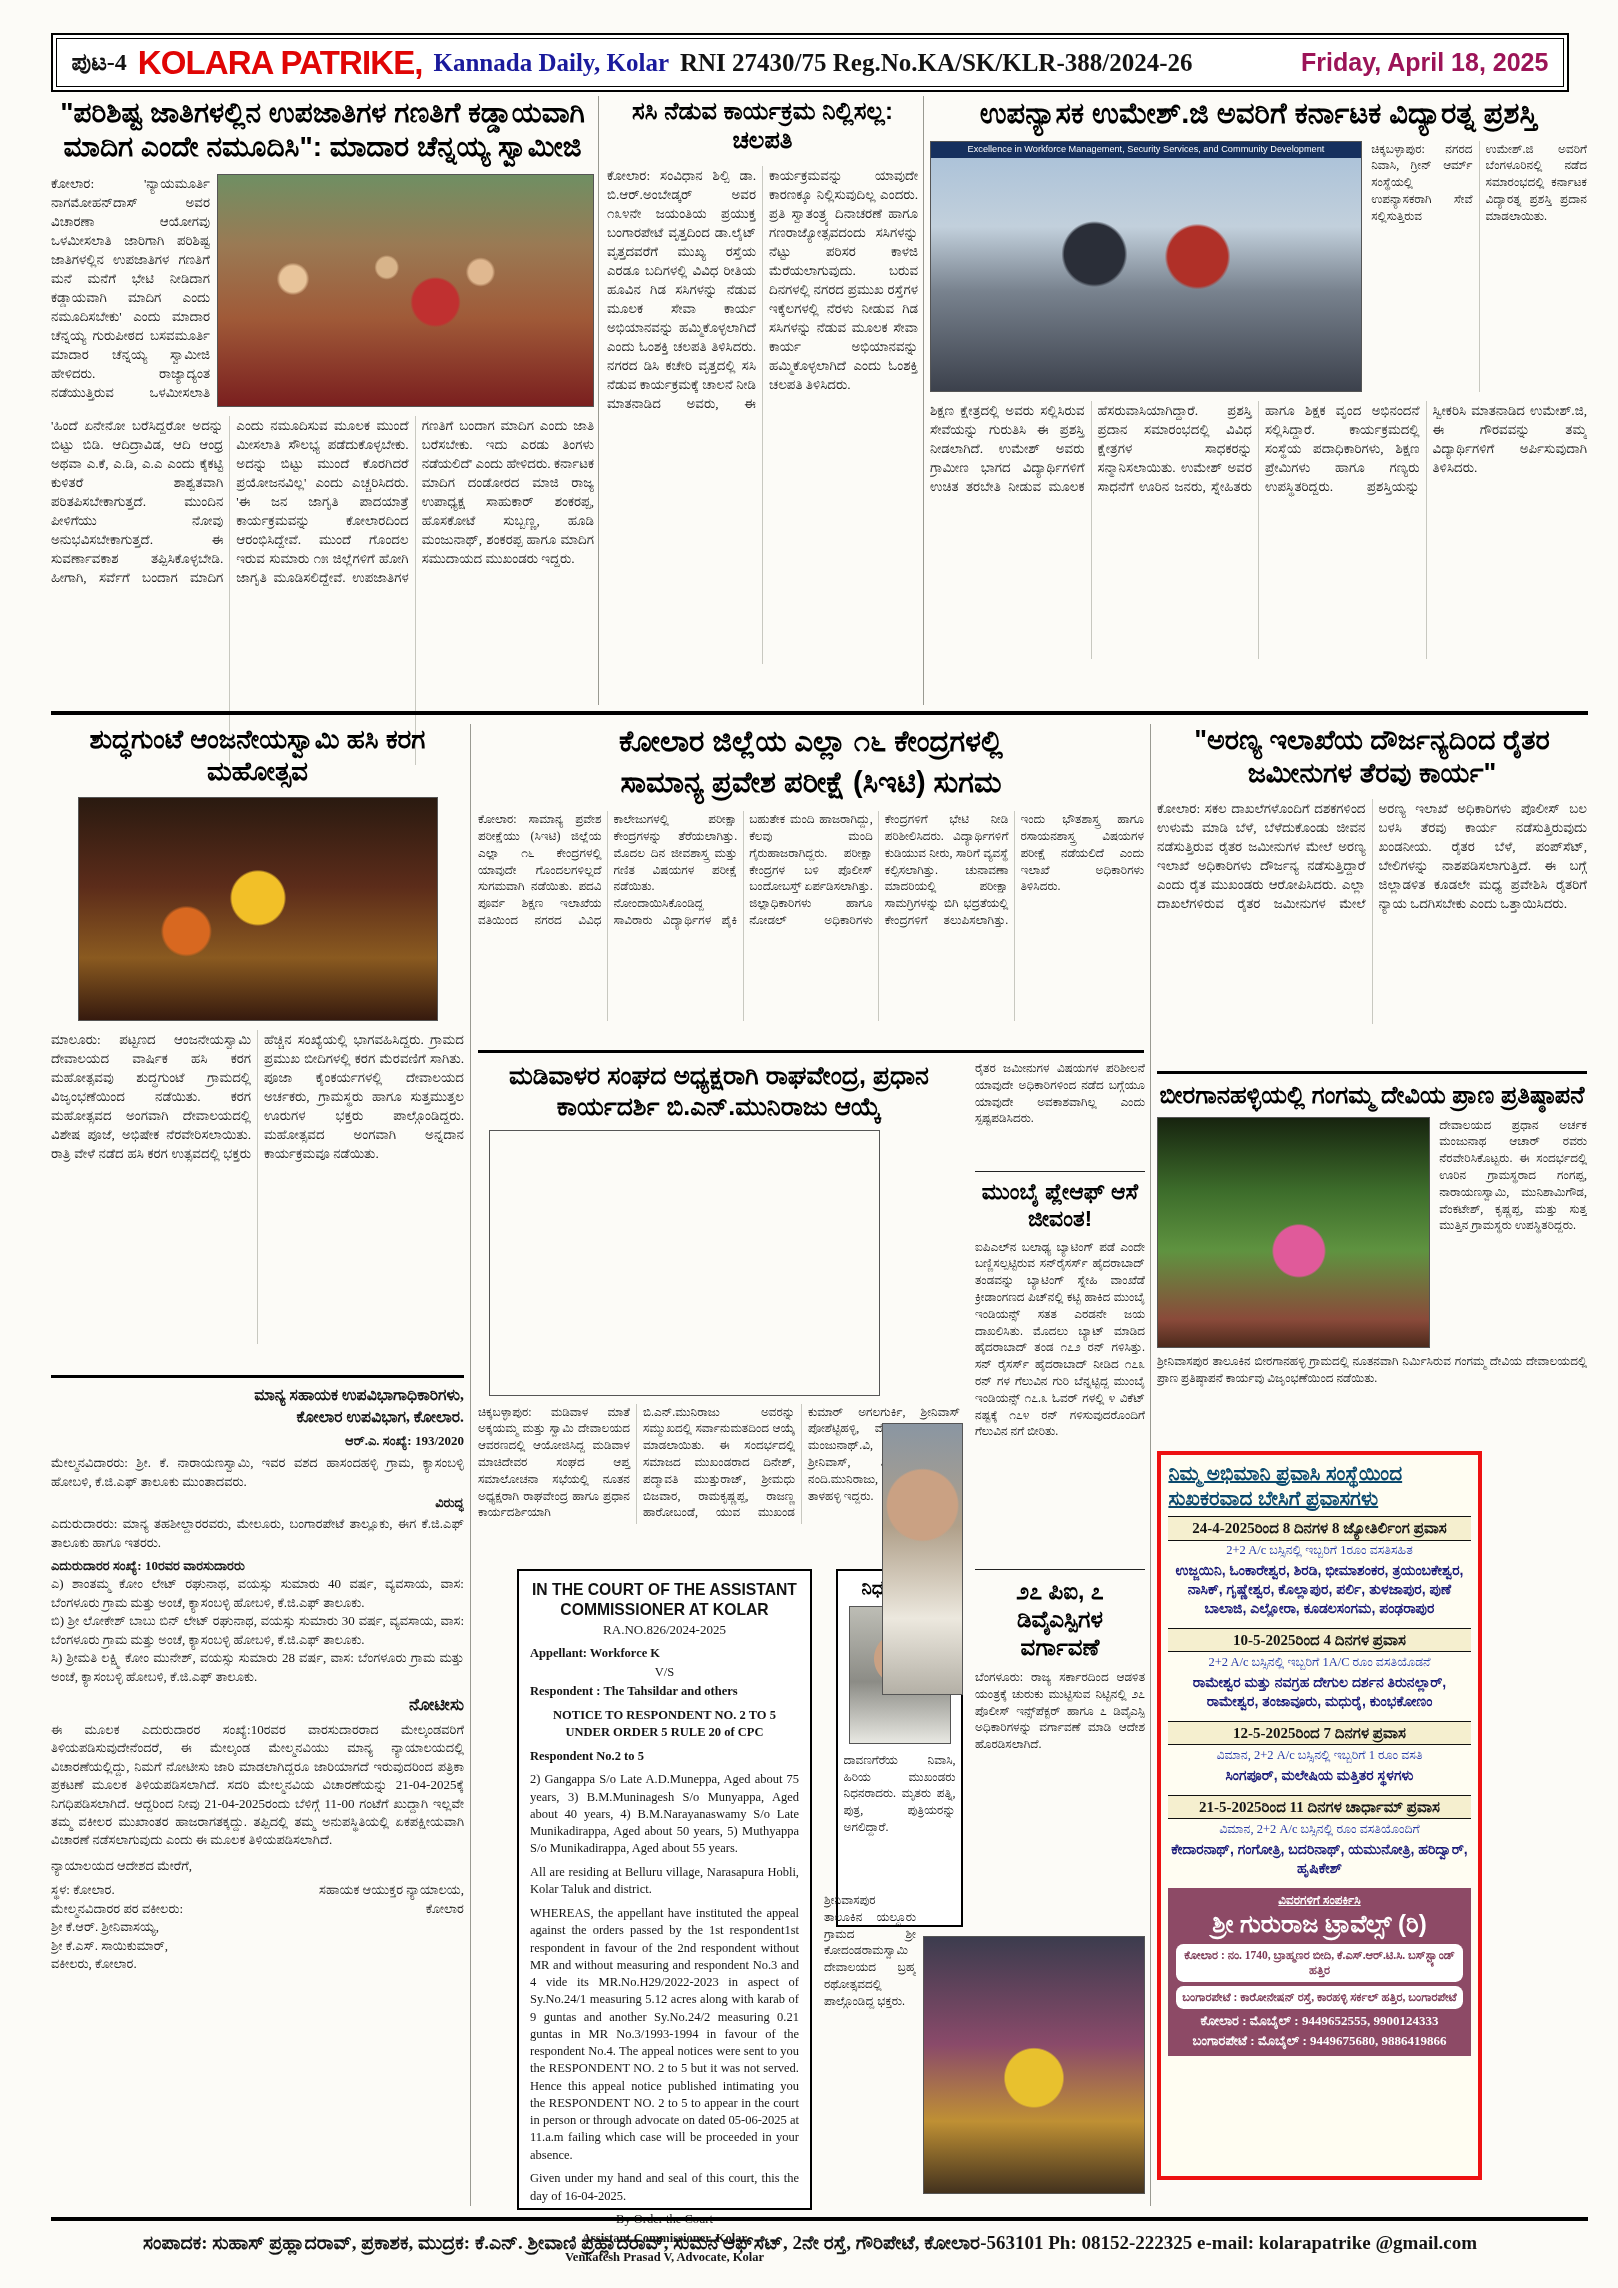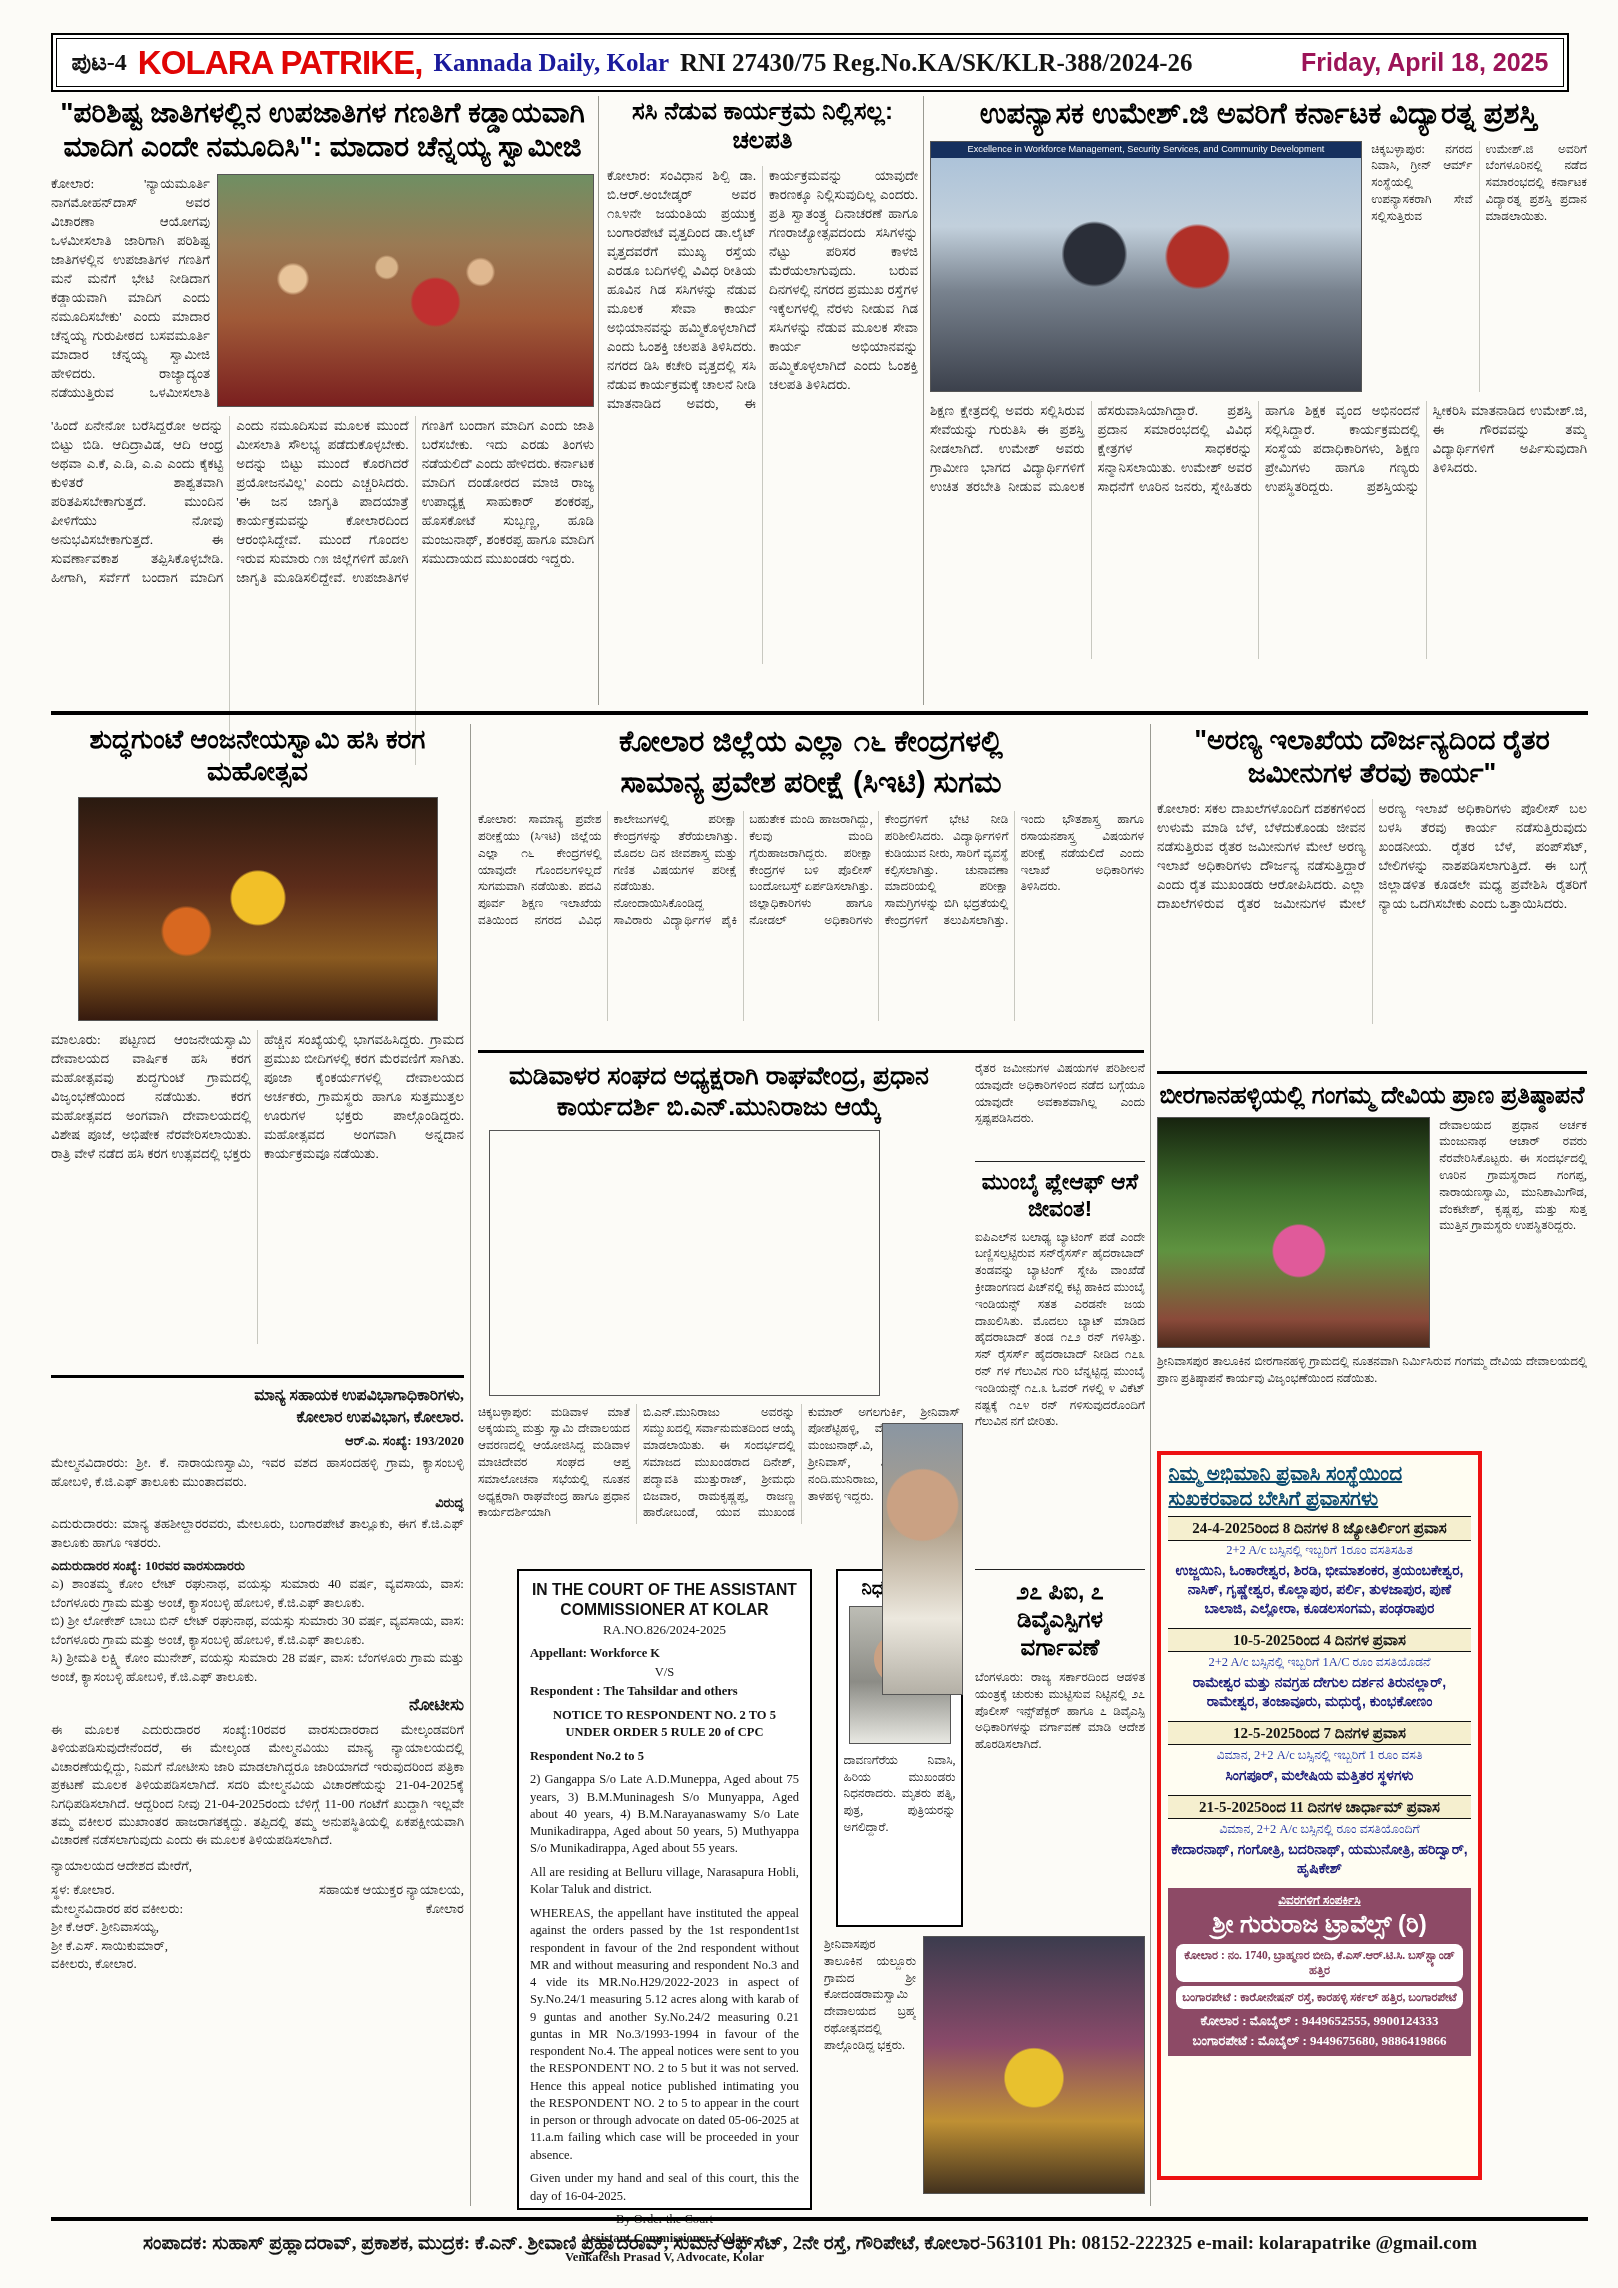--- a/index.html
+++ b/index.html
@@ -195,26 +195,26 @@
     <p class="b" style="text-align:center;margin:1.8px 0 0;">Assistant Commissioner, Kolar</p>
     <p class="b" style="text-align:center;margin:1.8px 0 0;">Venkatesh Prasad V, Advocate, Kolar</p>
   </div>
 
   <div class="abs obit" style="left:836px;top:1569px;width:127px;height:358px;">
     <div class="hl" style="font-size:18.5px;">ನಿಧನ ವಾರ್ತೆ</div>
     <div class="photo ph-obit" style="width:102px;height:138px;margin:7.4px auto 0;"></div>
     <div class="bt13" style="margin-top:7.4px;height:157px;">ದಾವಣಗೆರೆಯ ನಿವಾಸಿ, ಹಿರಿಯ ಮುಖಂಡರು ನಿಧನರಾದರು. ಮೃತರು ಪತ್ನಿ, ಪುತ್ರ, ಪುತ್ರಿಯರನ್ನು ಅಗಲಿದ್ದಾರೆ.</div>
   </div>
 
-  <div class="abs bt13" style="left:824px;top:1936px;width:92px;height:258px;">ಶ್ರೀನಿವಾಸಪುರ ತಾಲೂಕಿನ ಯಲ್ದೂರು ಗ್ರಾಮದ ಶ್ರೀ ಕೋದಂಡರಾಮಸ್ವಾಮಿ ದೇವಾಲಯದ ಬ್ರಹ್ಮ ರಥೋತ್ಸವದಲ್ಲಿ ಪಾಲ್ಗೊಂಡಿದ್ದ ಭಕ್ತರು.</div>
+  <div class="abs bt13" style="left:824px;top:1892px;width:92px;height:258px;">ಶ್ರೀನಿವಾಸಪುರ ತಾಲೂಕಿನ ಯಲ್ದೂರು ಗ್ರಾಮದ ಶ್ರೀ ಕೋದಂಡರಾಮಸ್ವಾಮಿ ದೇವಾಲಯದ ಬ್ರಹ್ಮ ರಥೋತ್ಸವದಲ್ಲಿ ಪಾಲ್ಗೊಂಡಿದ್ದ ಭಕ್ತರು.</div>
   <div class="abs photo ph-proc" style="left:923px;top:1936px;width:222px;height:258px;"></div>
 
   <div class="abs photo ph-sports" style="left:882px;top:1165px;width:81px;height:272px;"></div>
   <div class="abs" style="left:975px;top:1060px;width:170px;">
-    <div class="bt13" style="height:96px;border-bottom:1.8px solid #222;padding-bottom:5px;">ರೈತರ ಜಮೀನುಗಳ ವಿಷಯಗಳ ಪರಿಶೀಲನೆ ಯಾವುದೇ ಅಧಿಕಾರಿಗಳಿಂದ ನಡೆದ ಬಗ್ಗೆಯೂ ಯಾವುದೇ ಅವಕಾಶವಾಗಿಲ್ಲ ಎಂದು ಸ್ಪಷ್ಟಪಡಿಸಿದರು.</div>
+    <div class="bt13" style="height:96px;border-bottom:1.8px solid #222;padding-bottom:15px;">ರೈತರ ಜಮೀನುಗಳ ವಿಷಯಗಳ ಪರಿಶೀಲನೆ ಯಾವುದೇ ಅಧಿಕಾರಿಗಳಿಂದ ನಡೆದ ಬಗ್ಗೆಯೂ ಯಾವುದೇ ಅವಕಾಶವಾಗಿಲ್ಲ ಎಂದು ಸ್ಪಷ್ಟಪಡಿಸಿದರು.</div>
     <div class="hl" style="font-size:22px;margin-top:7.4px;">ಮುಂಬೈ ಪ್ಲೇಆಫ್ ಆಸೆ ಜೀವಂತ!</div>
     <div class="bt13" style="margin-top:5.5px;height:358px;">ಐಪಿಎಲ್‌ನ ಬಲಾಢ್ಯ ಬ್ಯಾಟಿಂಗ್ ಪಡೆ ಎಂದೇ ಬಣ್ಣಿಸಲ್ಪಟ್ಟಿರುವ ಸನ್‌ರೈಸರ್ಸ್ ಹೈದರಾಬಾದ್ ತಂಡವನ್ನು ಬ್ಯಾಟಿಂಗ್ ಸ್ನೇಹಿ ವಾಂಖೆಡೆ ಕ್ರೀಡಾಂಗಣದ ಪಿಚ್‌ನಲ್ಲಿ ಕಟ್ಟಿ ಹಾಕಿದ ಮುಂಬೈ ಇಂಡಿಯನ್ಸ್ ಸತತ ಎರಡನೇ ಜಯ ದಾಖಲಿಸಿತು. ಮೊದಲು ಬ್ಯಾಟ್ ಮಾಡಿದ ಹೈದರಾಬಾದ್ ತಂಡ ೧೭೨ ರನ್ ಗಳಿಸಿತ್ತು. ಸನ್ ರೈಸರ್ಸ್ ಹೈದರಾಬಾದ್ ನೀಡಿದ ೧೭೩ ರನ್ ಗಳ ಗೆಲುವಿನ ಗುರಿ ಬೆನ್ನಟ್ಟಿದ್ದ ಮುಂಬೈ ಇಂಡಿಯನ್ಸ್ ೧೭.೩ ಓವರ್ ಗಳಲ್ಲಿ ೪ ವಿಕೆಟ್ ನಷ್ಟಕ್ಕೆ ೧೭೪ ರನ್ ಗಳಿಸುವುದರೊಂದಿಗೆ ಗೆಲುವಿನ ನಗೆ ಬೀರಿತು.</div>
   </div>
   <div class="abs" style="left:975px;top:1569px;width:170px;">
     <div class="hl" style="font-size:23px;border-top:1.8px solid #222;padding-top:7.4px;">೨೭ ಪಿಐ, ೭ ಡಿವೈಎಸ್ಪಿಗಳ ವರ್ಗಾವಣೆ</div>
     <div class="bt13" style="margin-top:7.4px;height:212px;">ಬೆಂಗಳೂರು: ರಾಜ್ಯ ಸರ್ಕಾರದಿಂದ ಆಡಳಿತ ಯಂತ್ರಕ್ಕೆ ಚುರುಕು ಮುಟ್ಟಿಸುವ ನಿಟ್ಟಿನಲ್ಲಿ ೨೭ ಪೊಲೀಸ್ ಇನ್ಸ್‌ಪೆಕ್ಟರ್ ಹಾಗೂ ೭ ಡಿವೈಎಸ್ಪಿ ಅಧಿಕಾರಿಗಳನ್ನು ವರ್ಗಾವಣೆ ಮಾಡಿ ಆದೇಶ ಹೊರಡಿಸಲಾಗಿದೆ.</div>
   </div>
 
   <div class="abs vr" style="left:1150px;top:724px;height:1482px;"></div>
 

